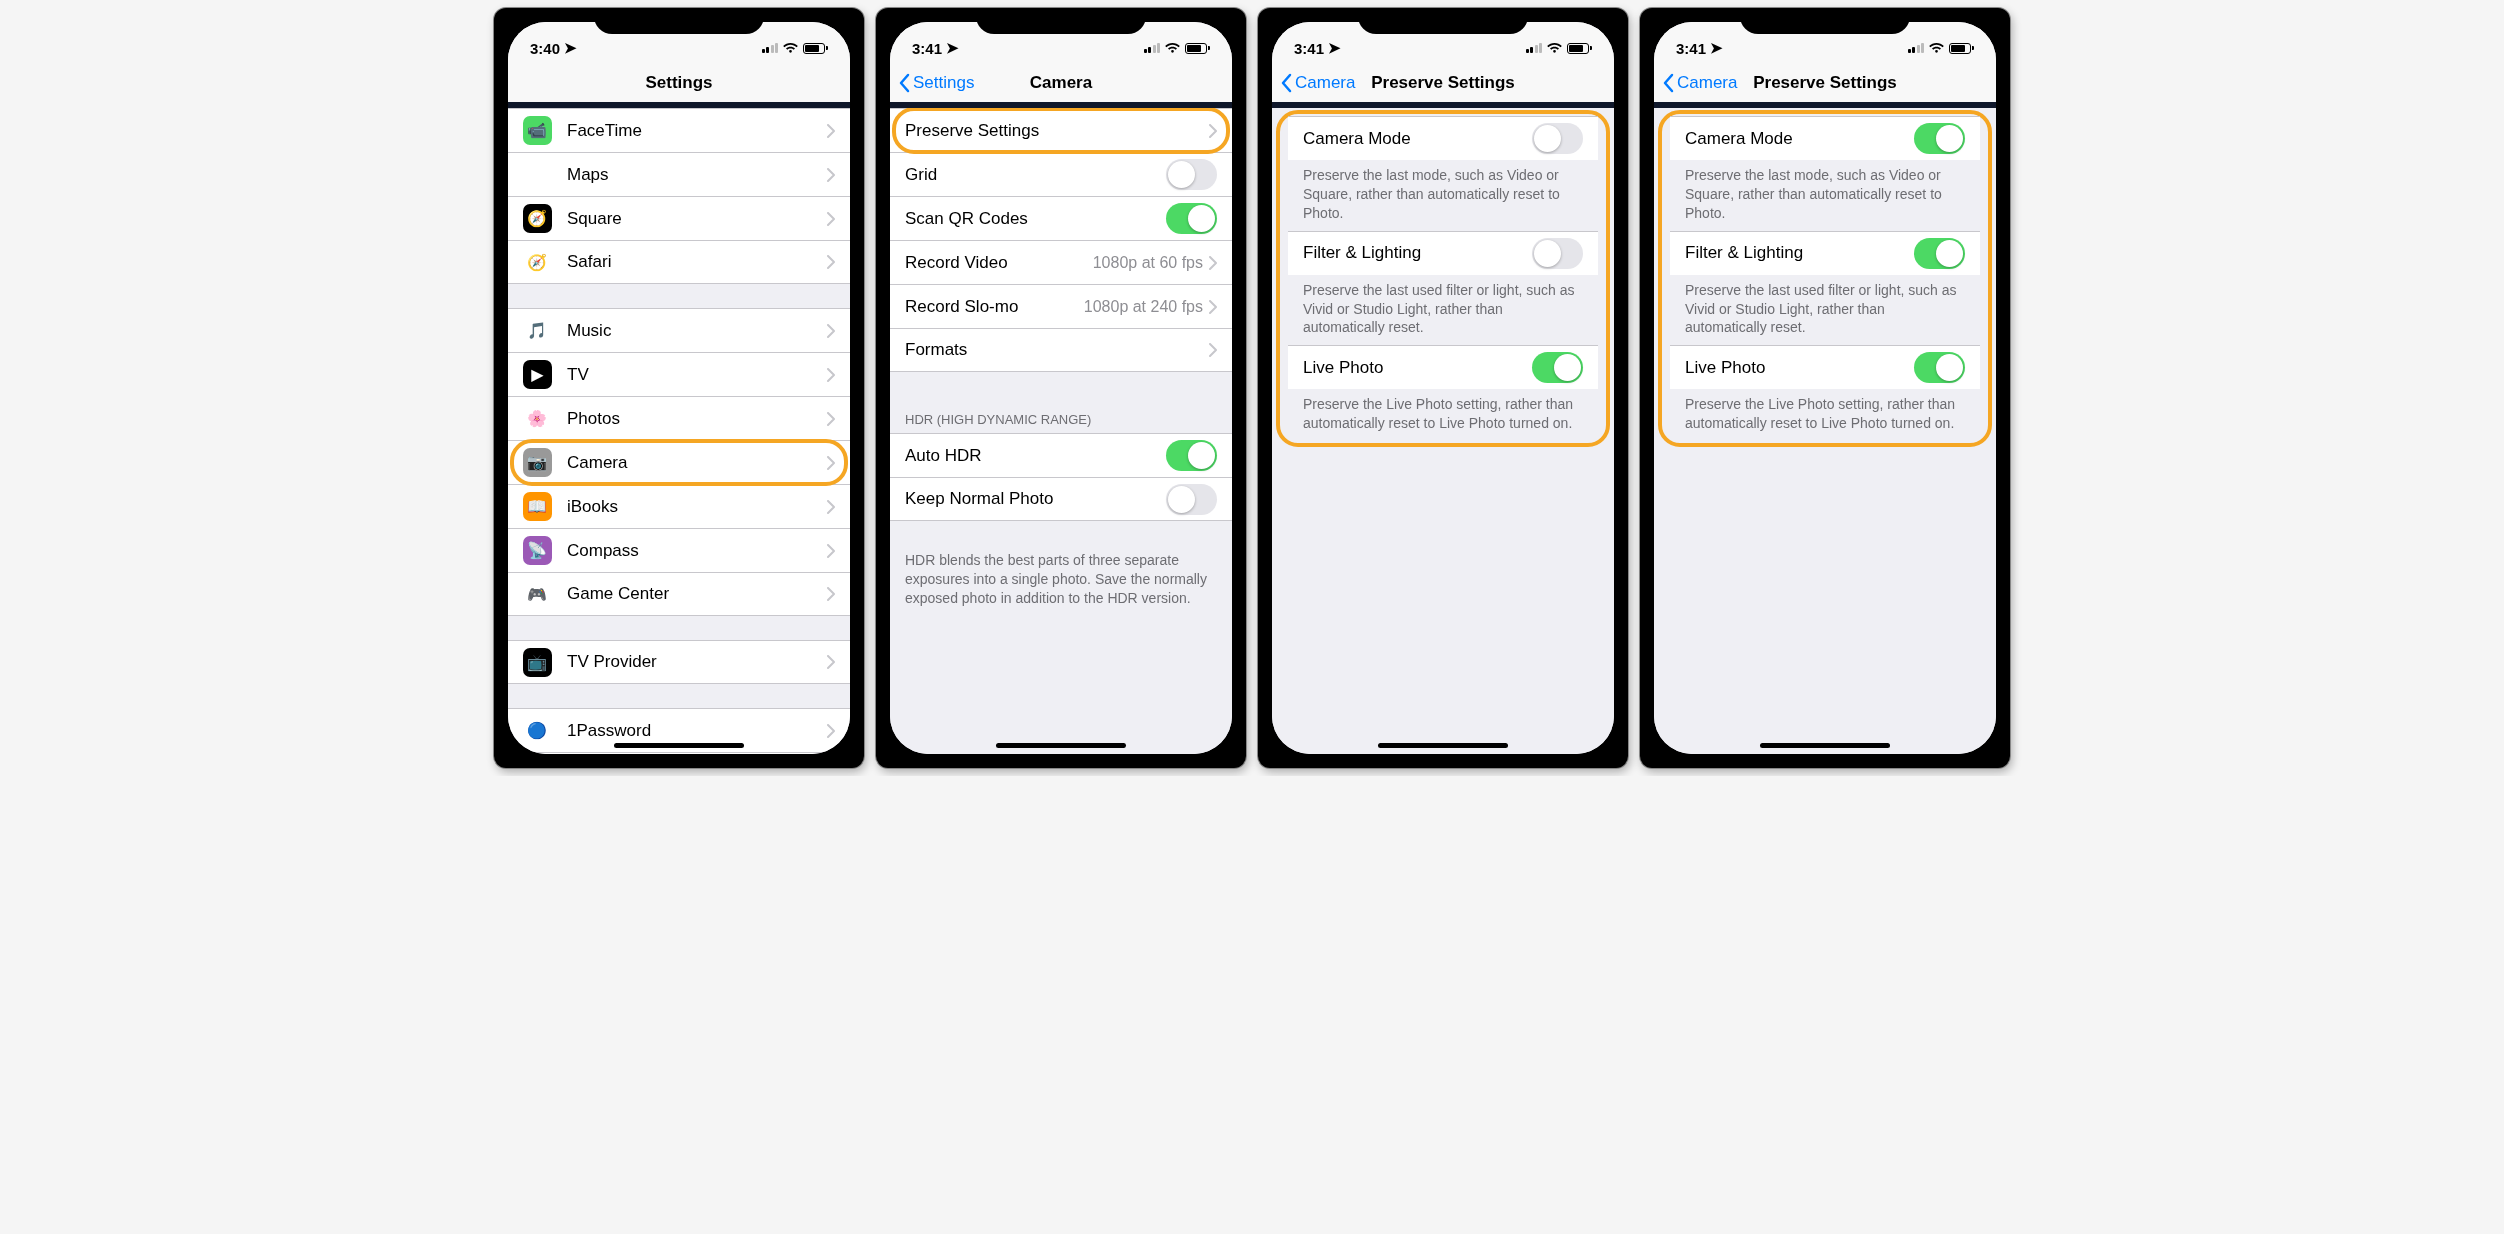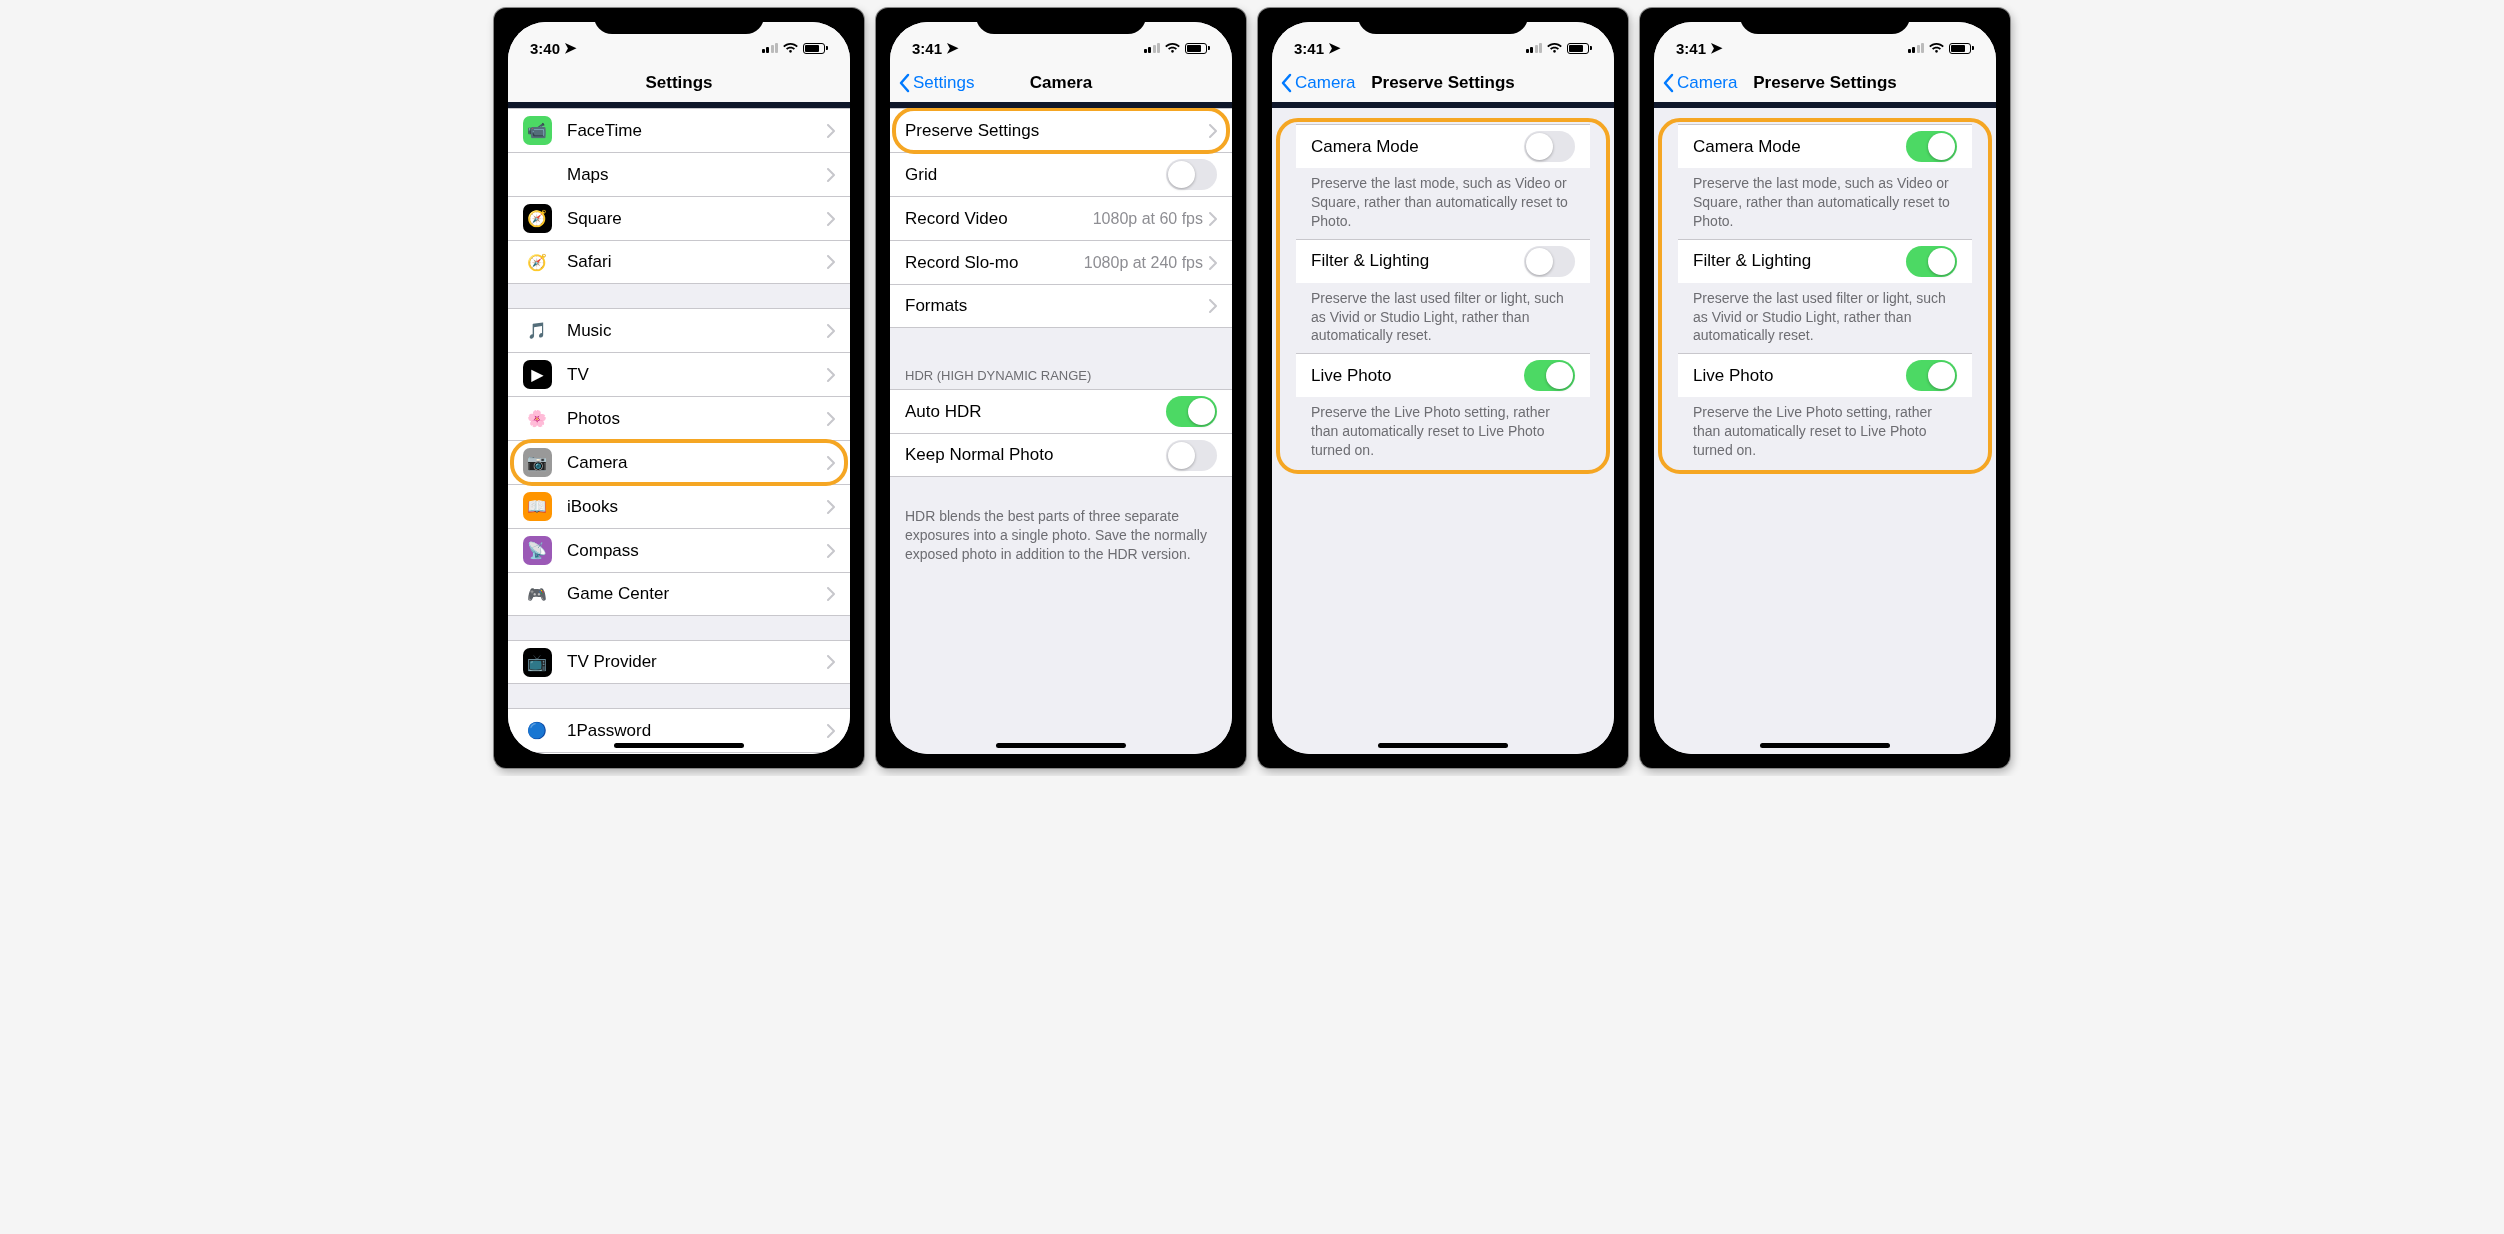--- a/index.html
+++ b/index.html
@@ -140,22 +140,22 @@
   top: -2px;
   bottom: -2px;
   border: 4px solid #f5a623;
   border-radius: 22px;
   pointer-events: none;
   z-index: 5;
 }
 .highlight-group {
   border: 4px solid #f5a623;
   border-radius: 22px;
-  margin: 10px 4px;
-  padding: 2px 16px;
+  margin: 2px 4px;
+  padding: 2px 8px;
 }
 .home-indicator {
   position: absolute;
   bottom: 6px;
   left: 50%;
   transform: translateX(-50%);
   width: 130px;
   height: 5px;
   background: #000;
   border-radius: 3px;
@@ -356,20 +356,26 @@
               <path d="M1 1l6 6-6 6" stroke="#c7c7cc" stroke-width="2" fill="none" stroke-linecap="round" stroke-linejoin="round"></path>
             </svg>
           </div>
           <div class="row">
             <div class="row-label">Grid</div>
             <div class="switch switch-off">
               <div class="switch-knob"></div>
             </div>
           </div>
           <div class="row">
+            <div class="row-label">Scan QR Codes</div>
+            <div class="switch switch-on">
+              <div class="switch-knob"></div>
+            </div>
+          </div>
+          <div class="row">
             <div class="row-label">Record Video</div>
             <div class="row-detail">1080p at 60 fps</div>
             <svg class="chevron" width="8" height="14" viewBox="0 0 8 14">
               <path d="M1 1l6 6-6 6" stroke="#c7c7cc" stroke-width="2" fill="none" stroke-linecap="round" stroke-linejoin="round"></path>
             </svg>
           </div>
           <div class="row">
             <div class="row-label">Record Slo-mo</div>
             <div class="row-detail">1080p at 240 fps</div>
             <svg class="chevron" width="8" height="14" viewBox="0 0 8 14">

